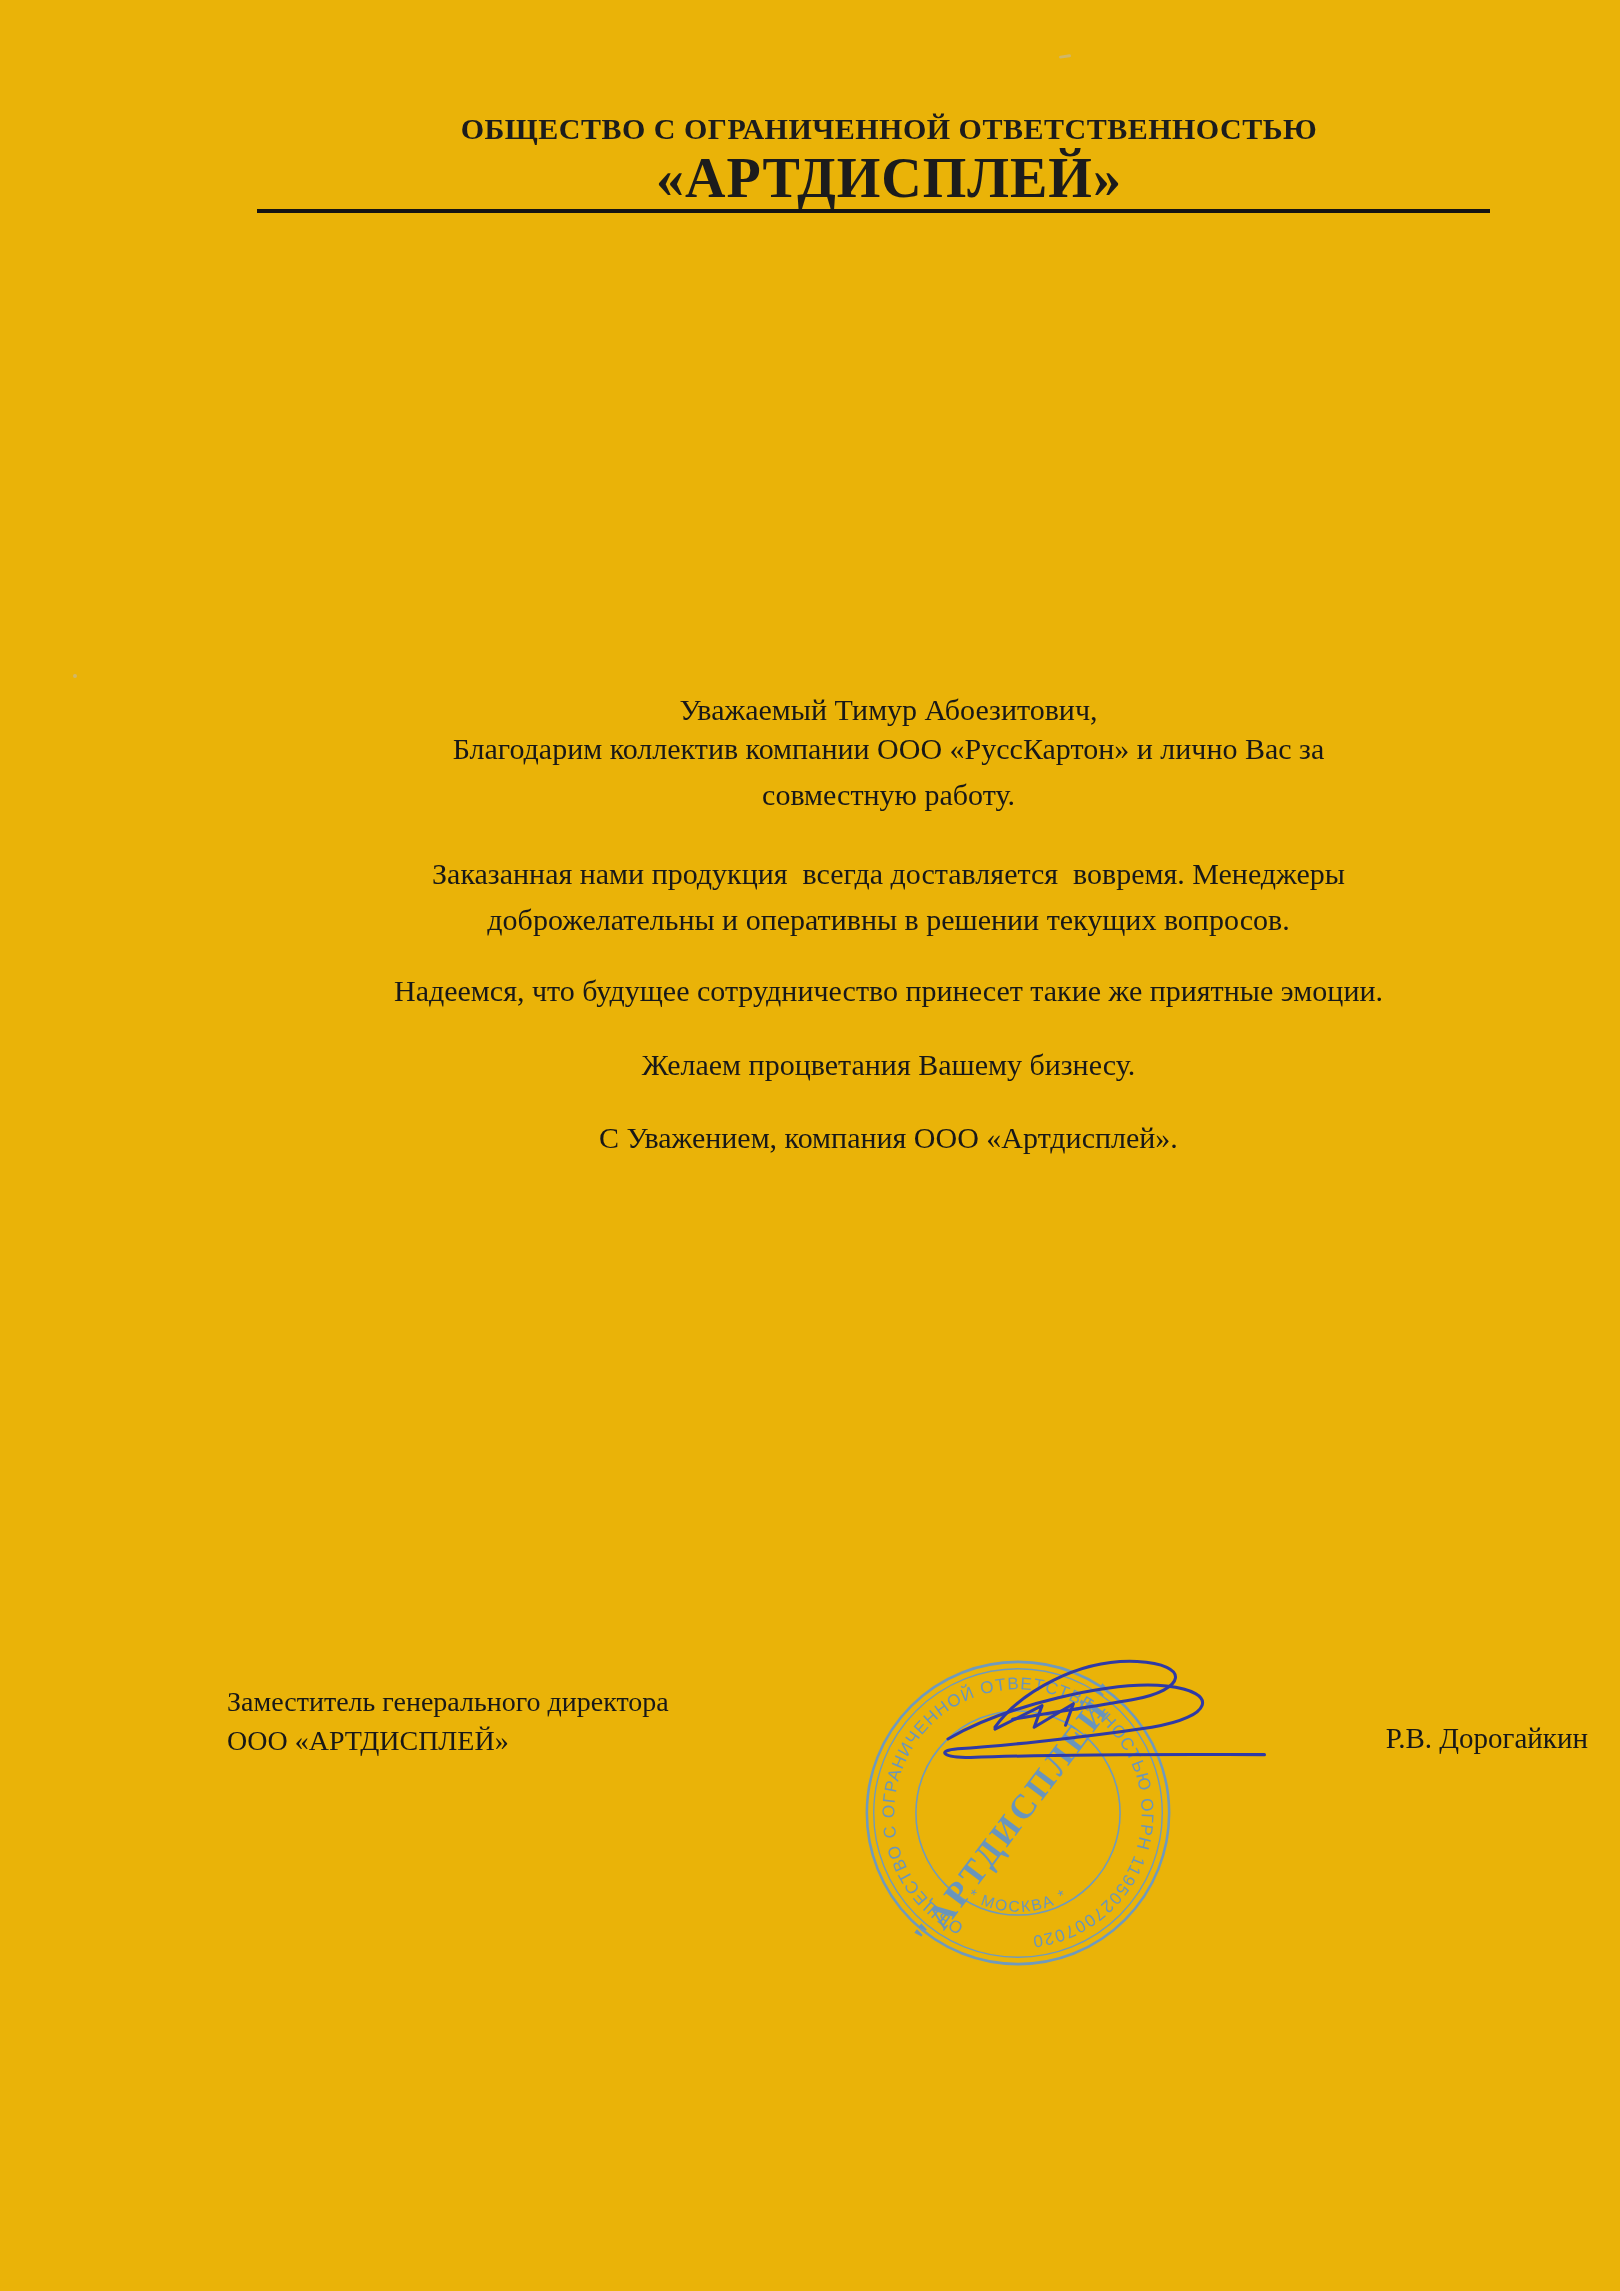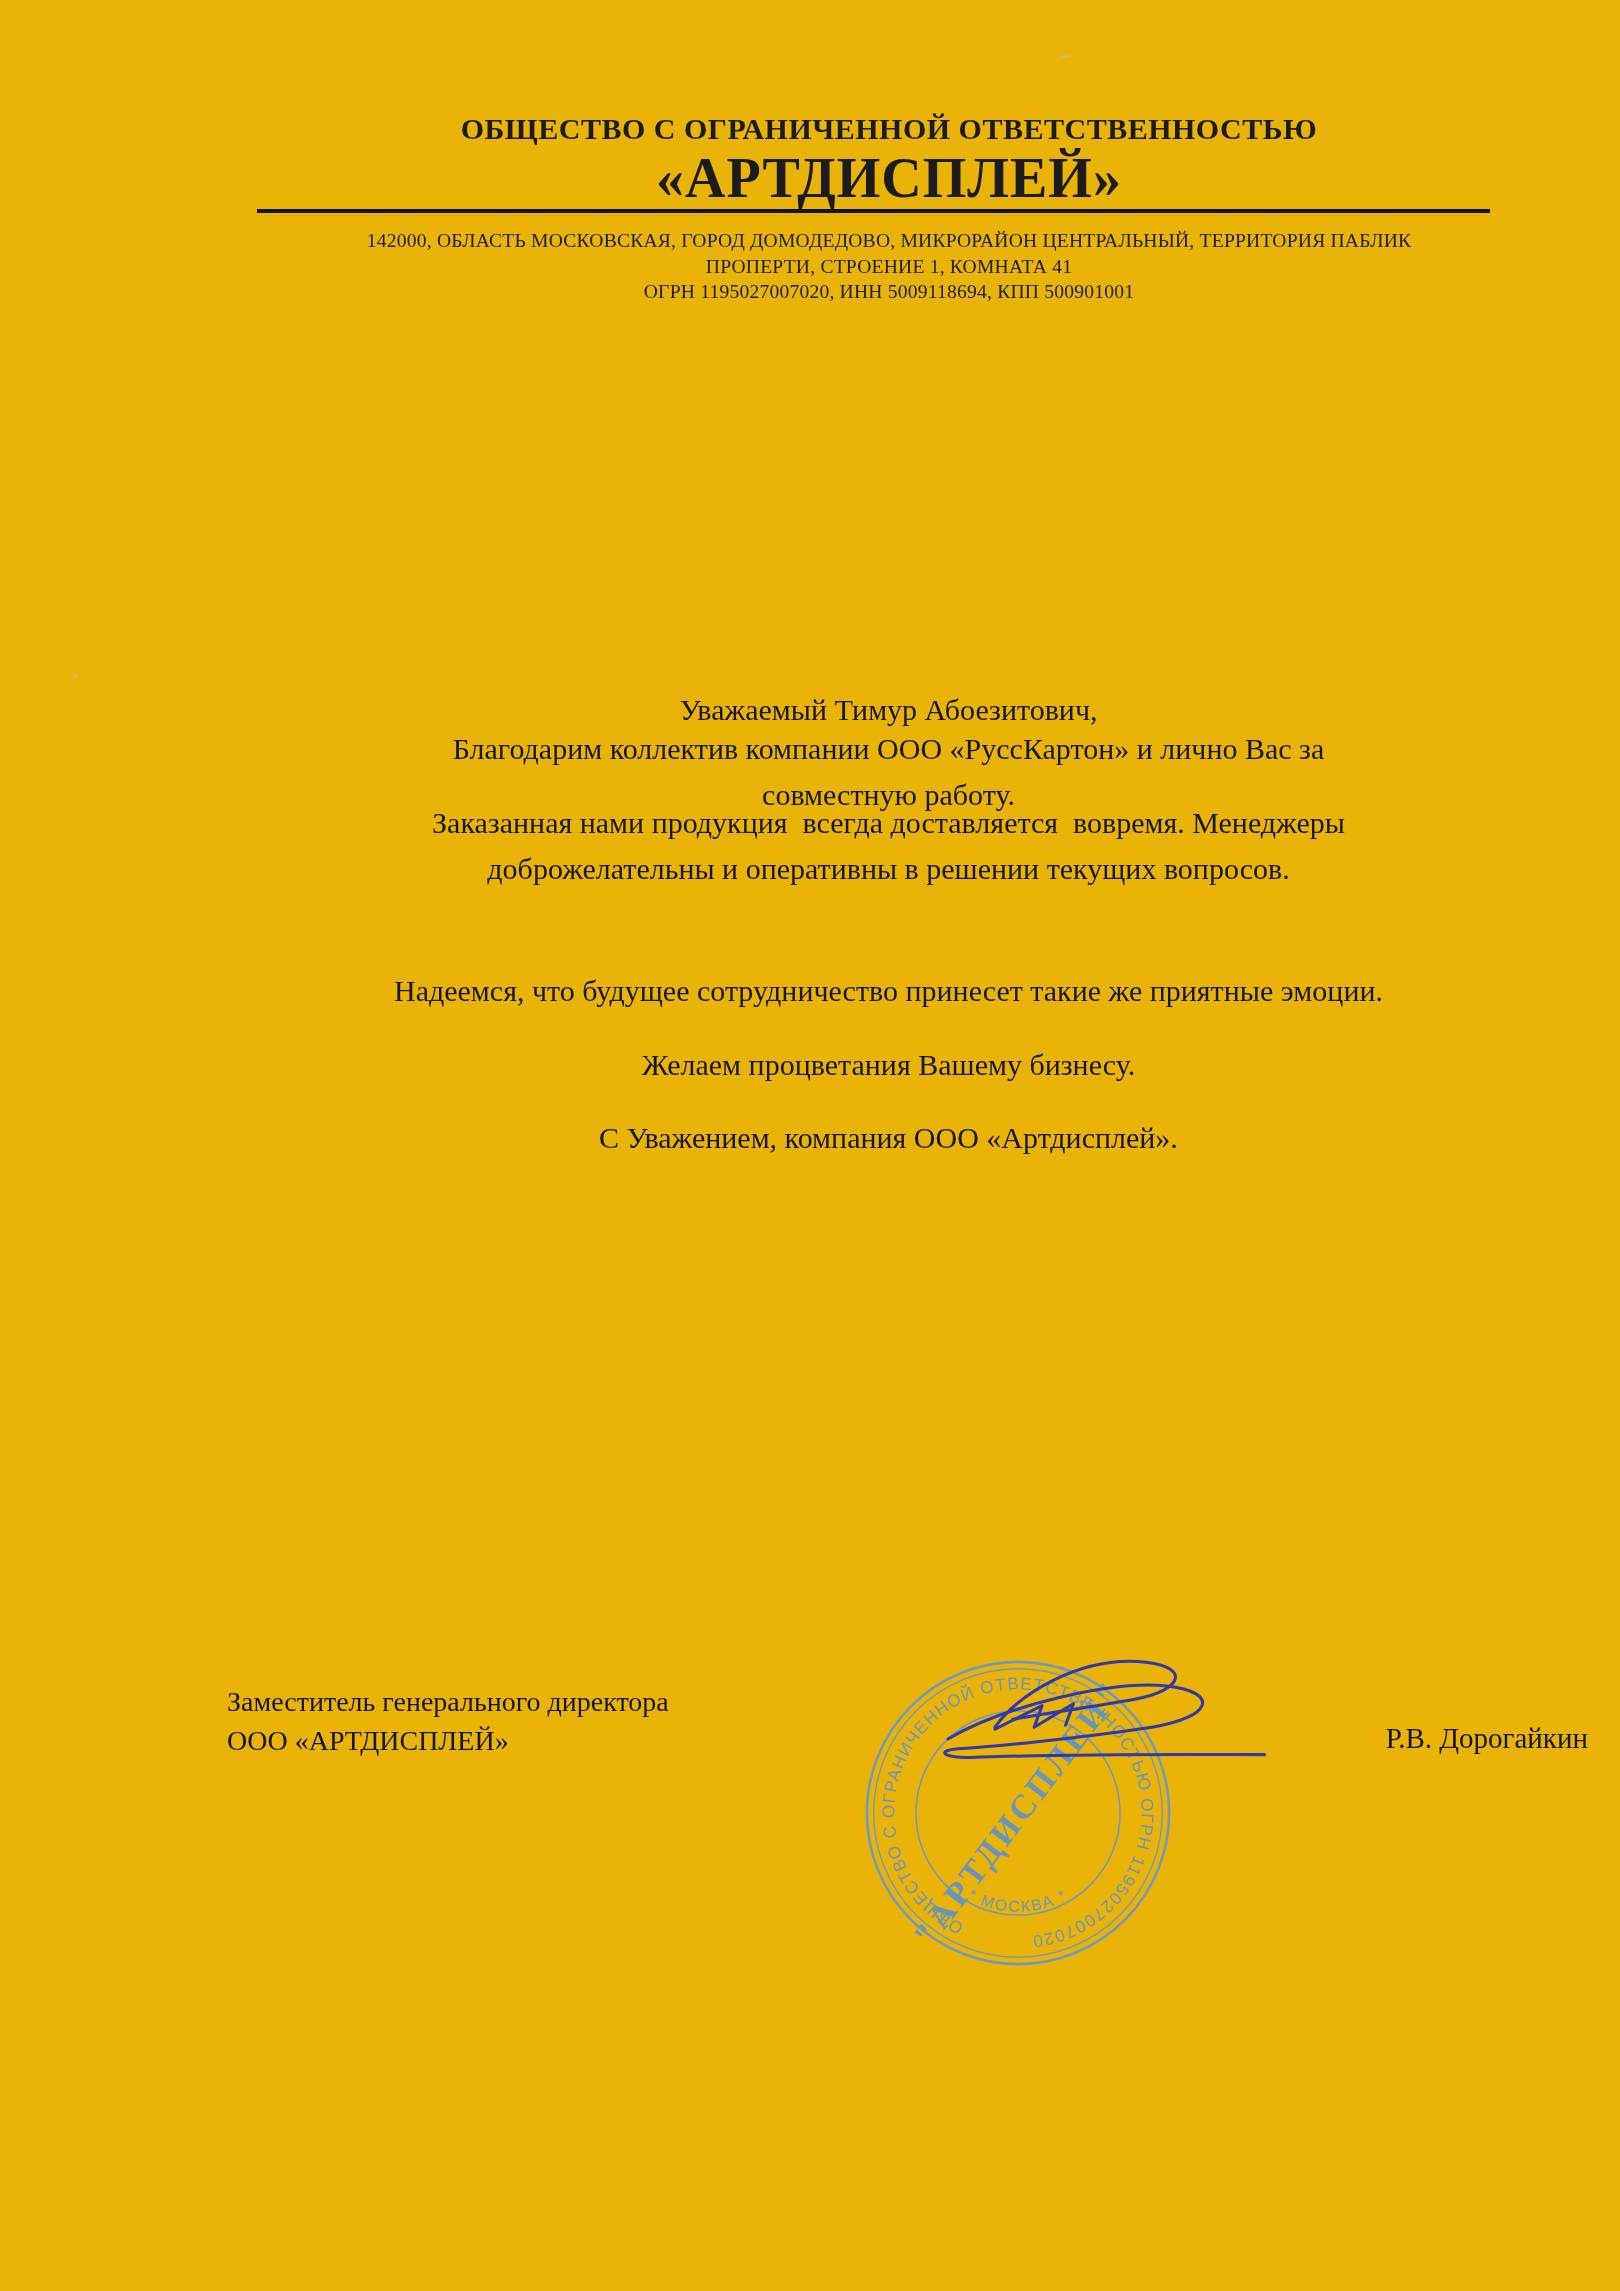--- a/index.html
+++ b/index.html
@@ -31,21 +31,21 @@
     font-size:19.6px;line-height:25.5px;letter-spacing:0.2px;color:#222;
   }
   .para{
     left:173px;width:1431px;
     font-size:30px;line-height:46px;
     white-space:pre-wrap;
     color:#181818;
   }
   .salutation{top:647px;margin-top:40px;}
   .p-thanks{top:726px;}
-  .p-order{top:800px;}
+  .p-order{top:851px;}
   .p-hope{top:968px;}
   .p-wish{top:1042px;}
   .p-regards{top:1115px;}
   .sig-pos{
     left:227px;top:1682px;width:686px;
     font-size:28px;line-height:39px;text-align:left;color:#181818;
   }
   .sig-name{
     left:1274px;top:1722px;width:314px;
     font-size:29px;text-align:right;color:#181818;
@@ -58,25 +58,20 @@
 </style>
 </head>
 <body>
 
 <div class="page">
 
   <div class="abs ctr org-type">ОБЩЕСТВО С ОГРАНИЧЕННОЙ ОТВЕТСТВЕННОСТЬЮ</div>
   <div class="abs ctr org-name">«АРТДИСПЛЕЙ»</div>
   <div class="abs rule"></div>
 
-  <div class="abs ctr address">
-    <div>142000, ОБЛАСТЬ МОСКОВСКАЯ, ГОРОД ДОМОДЕДОВО, МИКРОРАЙОН ЦЕНТРАЛЬНЫЙ, ТЕРРИТОРИЯ ПАБЛИК</div>
-    <div>ПРОПЕРТИ, СТРОЕНИЕ 1, КОМНАТА 41</div>
-    <div>ОГРН 1195027007020, ИНН 5009118694, КПП 500901001</div>
-  </div>
 
   <div class="abs ctr para salutation">Уважаемый Тимур Абоезитович,</div>
   <div class="abs ctr para p-thanks">Благодарим коллектив компании ООО «РуссКартон» и лично Вас за
 совместную работу.</div>
   <div class="abs ctr para p-order">Заказанная нами продукция  всегда доставляется  вовремя. Менеджеры
 доброжелательны и оперативны в решении текущих вопросов.</div>
   <div class="abs ctr para p-hope">Надеемся, что будущее сотрудничество принесет такие же приятные эмоции.</div>
   <div class="abs ctr para p-wish">Желаем процветания Вашему бизнесу.</div>
   <div class="abs ctr para p-regards">С Уважением, компания ООО «Артдисплей».</div>
 

